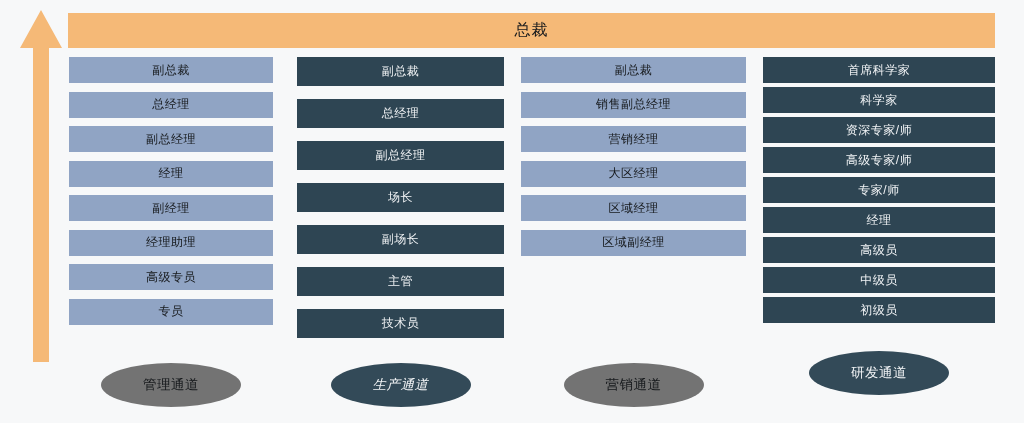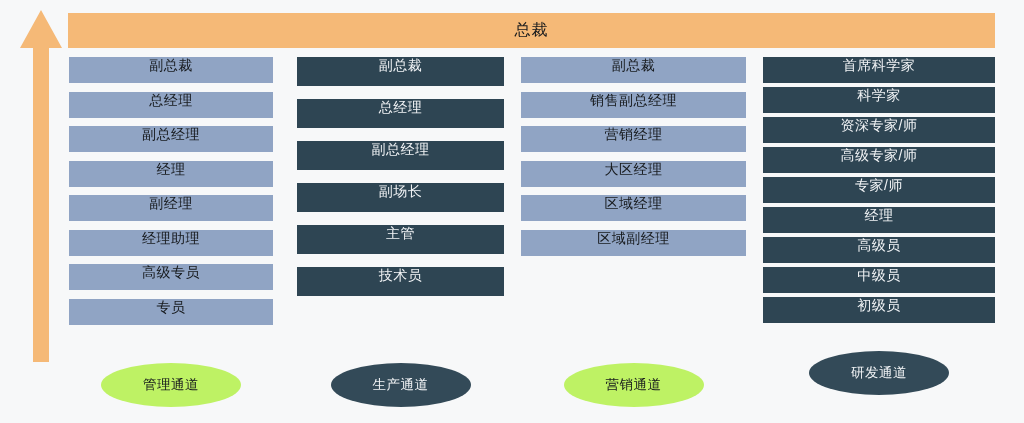--- a/index.html
+++ b/index.html
@@ -68,23 +68,23 @@
 
   .rung-stack {
     position: relative;
     width: 100%;
   }
   .rung-stack[data-count="8"]  { }
   .rung {
     width: 100%;
     box-sizing: border-box;
     display: flex;
-    align-items: flex-start;
+    align-items: center;
     justify-content: center;
-    font-size: 14px;
+    font-size: 12px;
     letter-spacing: 0.5px;
     white-space: nowrap;
   }
 
   .light .rung {
     background: #90a4c4;
     color: #16191c;
   }
   .dark .rung {
     background: #2e4553;
@@ -107,28 +107,28 @@
     height: 44px;
     border-radius: 50%;
     display: flex;
     align-items: center;
     justify-content: center;
     font-size: 13.5px;
     letter-spacing: 0.5px;
     white-space: nowrap;
   }
   .light .channel-pill {
-    background: #bef264;
+    background: #737373;
     color: #16191c;
   }
   .dark .channel-pill {
     background: #334a58;
     color: #f2f4f6;
   }
-  .ladder-column[data-col="1"] .channel-pill { top: 306px; }
+  .ladder-column[data-col="1"] .channel-pill { top: 306px; font-style: italic; }
   .ladder-column[data-col="3"] .channel-pill { top: 294px; }
 </style>
 </head>
 <body>
 
 <div id="career-ladder-diagram">
 
   <div class="growth-arrow">
     <svg width="46" height="354" viewBox="0 0 46 354" xmlns="http://www.w3.org/2000/svg" aria-hidden="true">
       <polygon points="23,2 44,40 31,40 31,354 15,354 15,40 2,40" fill="#f5b977"></polygon>
@@ -176,20 +176,23 @@
           <div class="rung">
             <span>副总裁</span>
           </div>
           <div class="rung">
             <span>总经理</span>
           </div>
           <div class="rung">
             <span>副总经理</span>
           </div>
           <div class="rung">
+            <span>场长</span>
+          </div>
+          <div class="rung">
             <span>副场长</span>
           </div>
           <div class="rung">
             <span>主管</span>
           </div>
           <div class="rung">
             <span>技术员</span>
           </div>
         </div>
         <div class="channel-pill">

